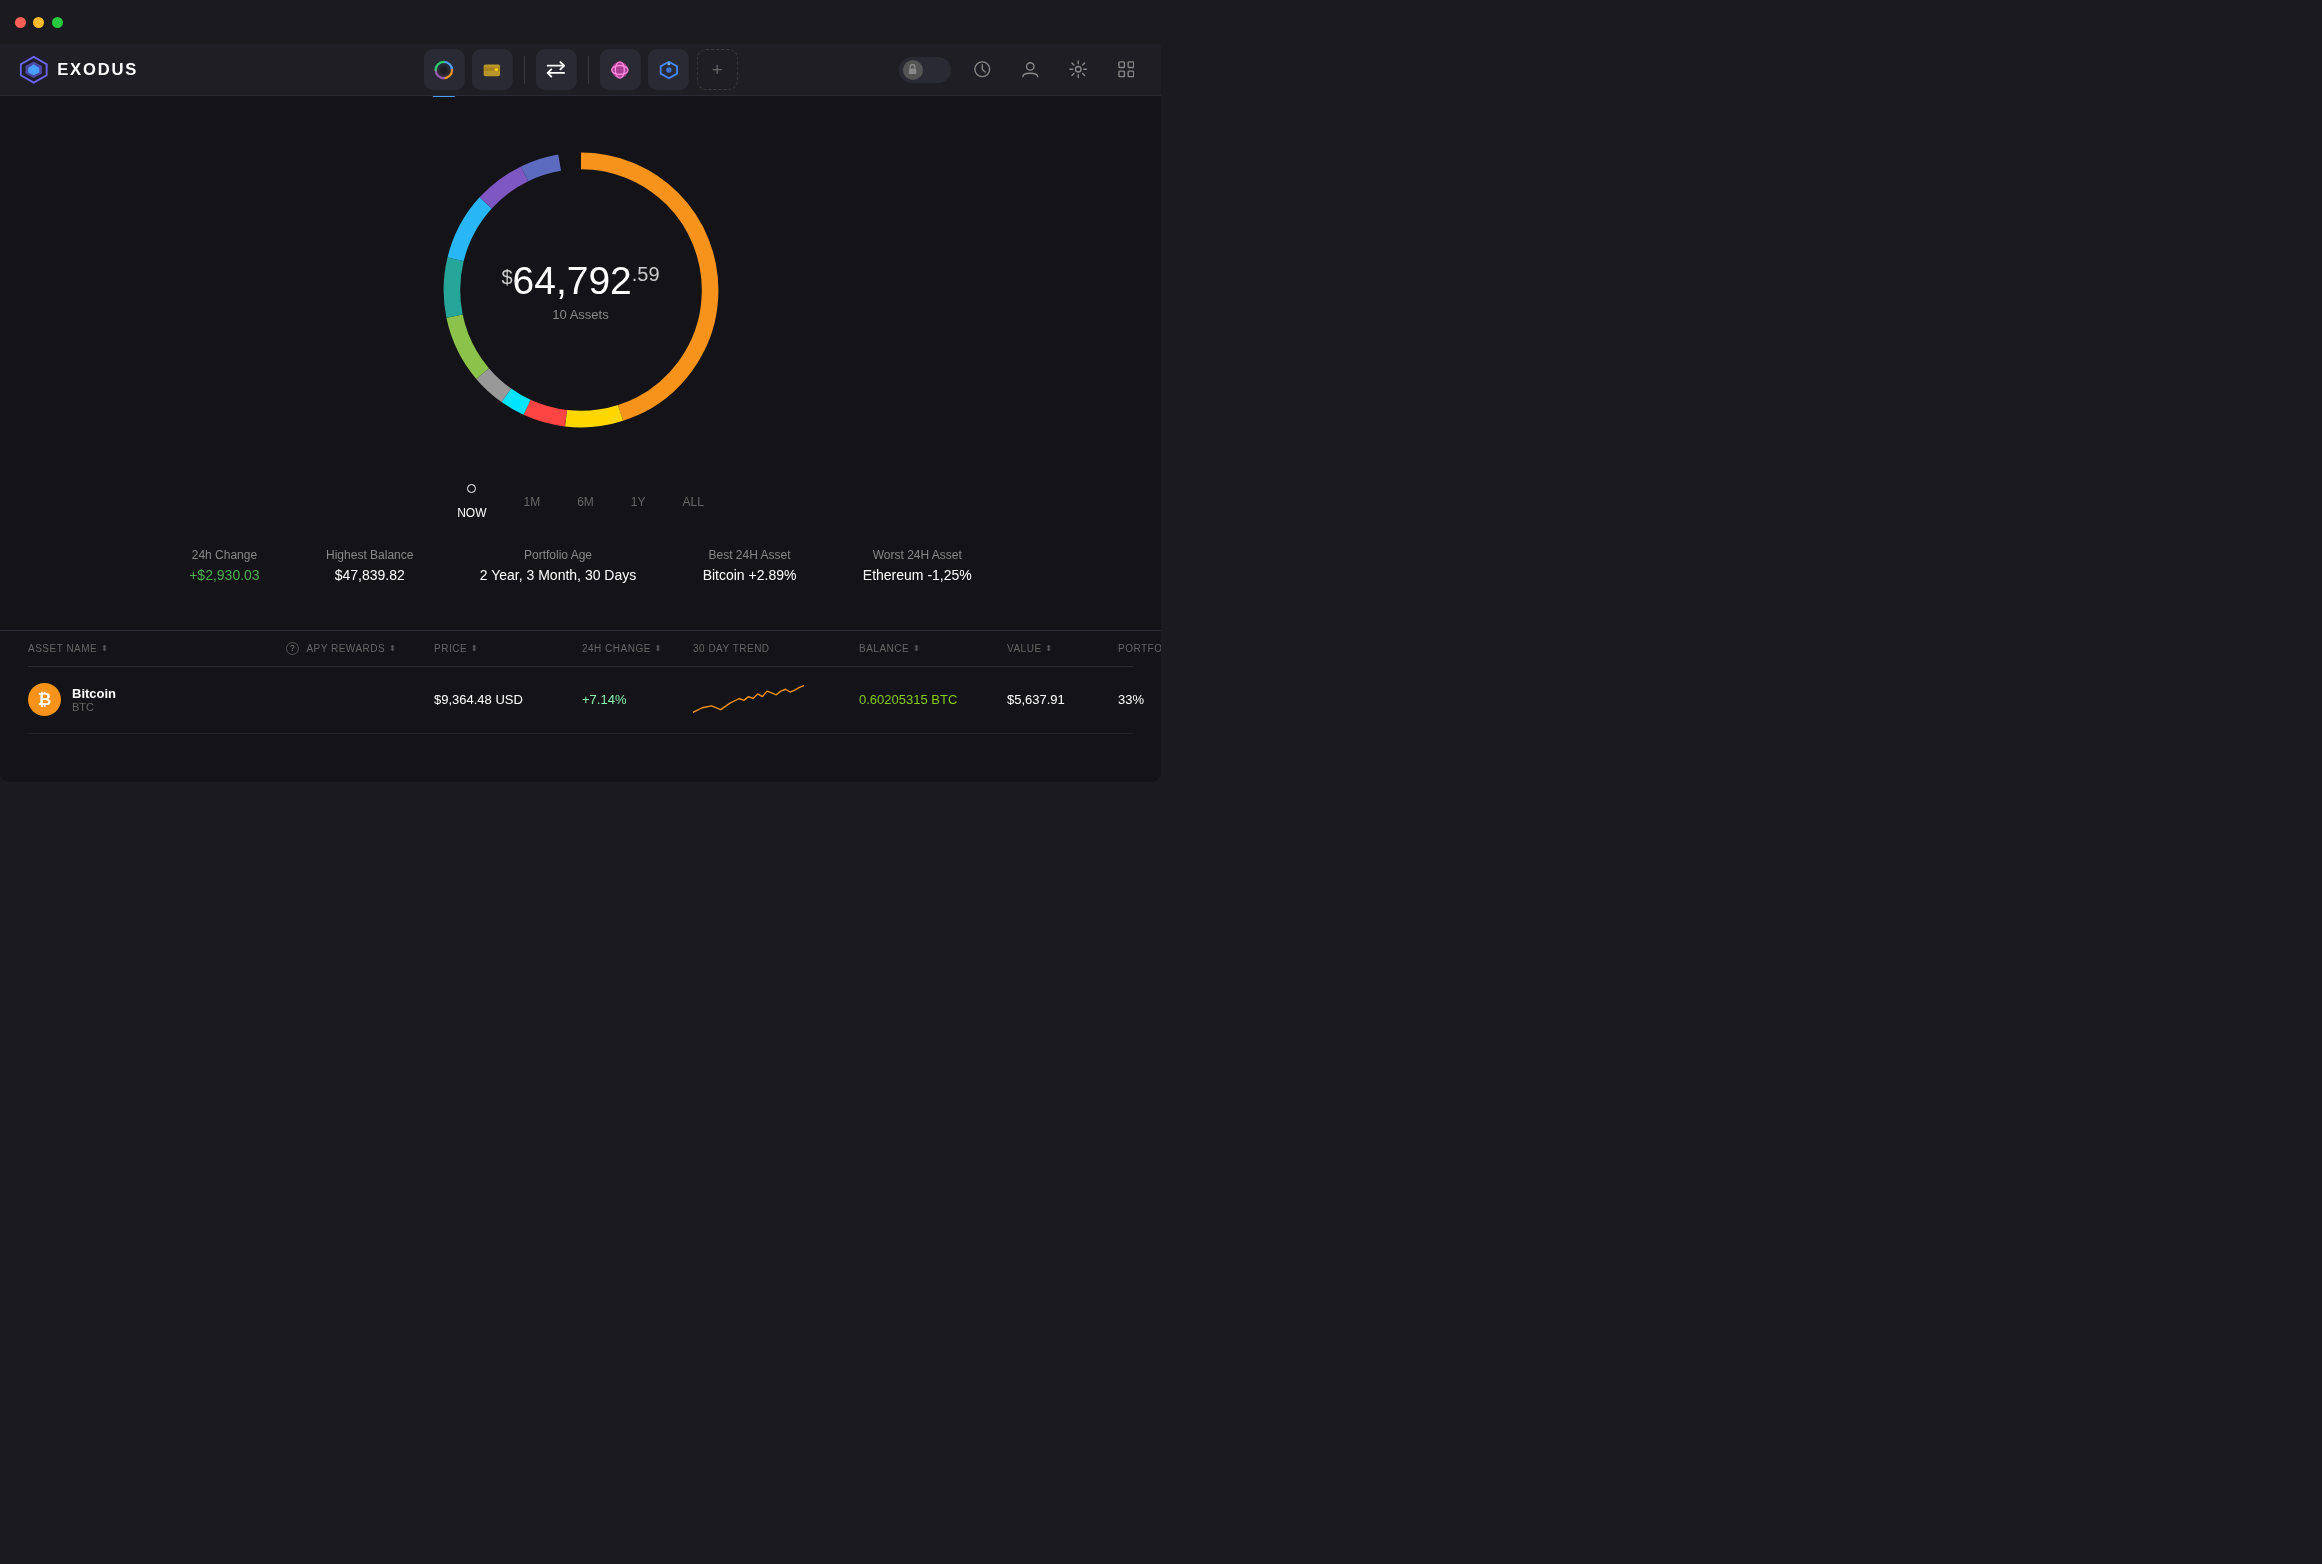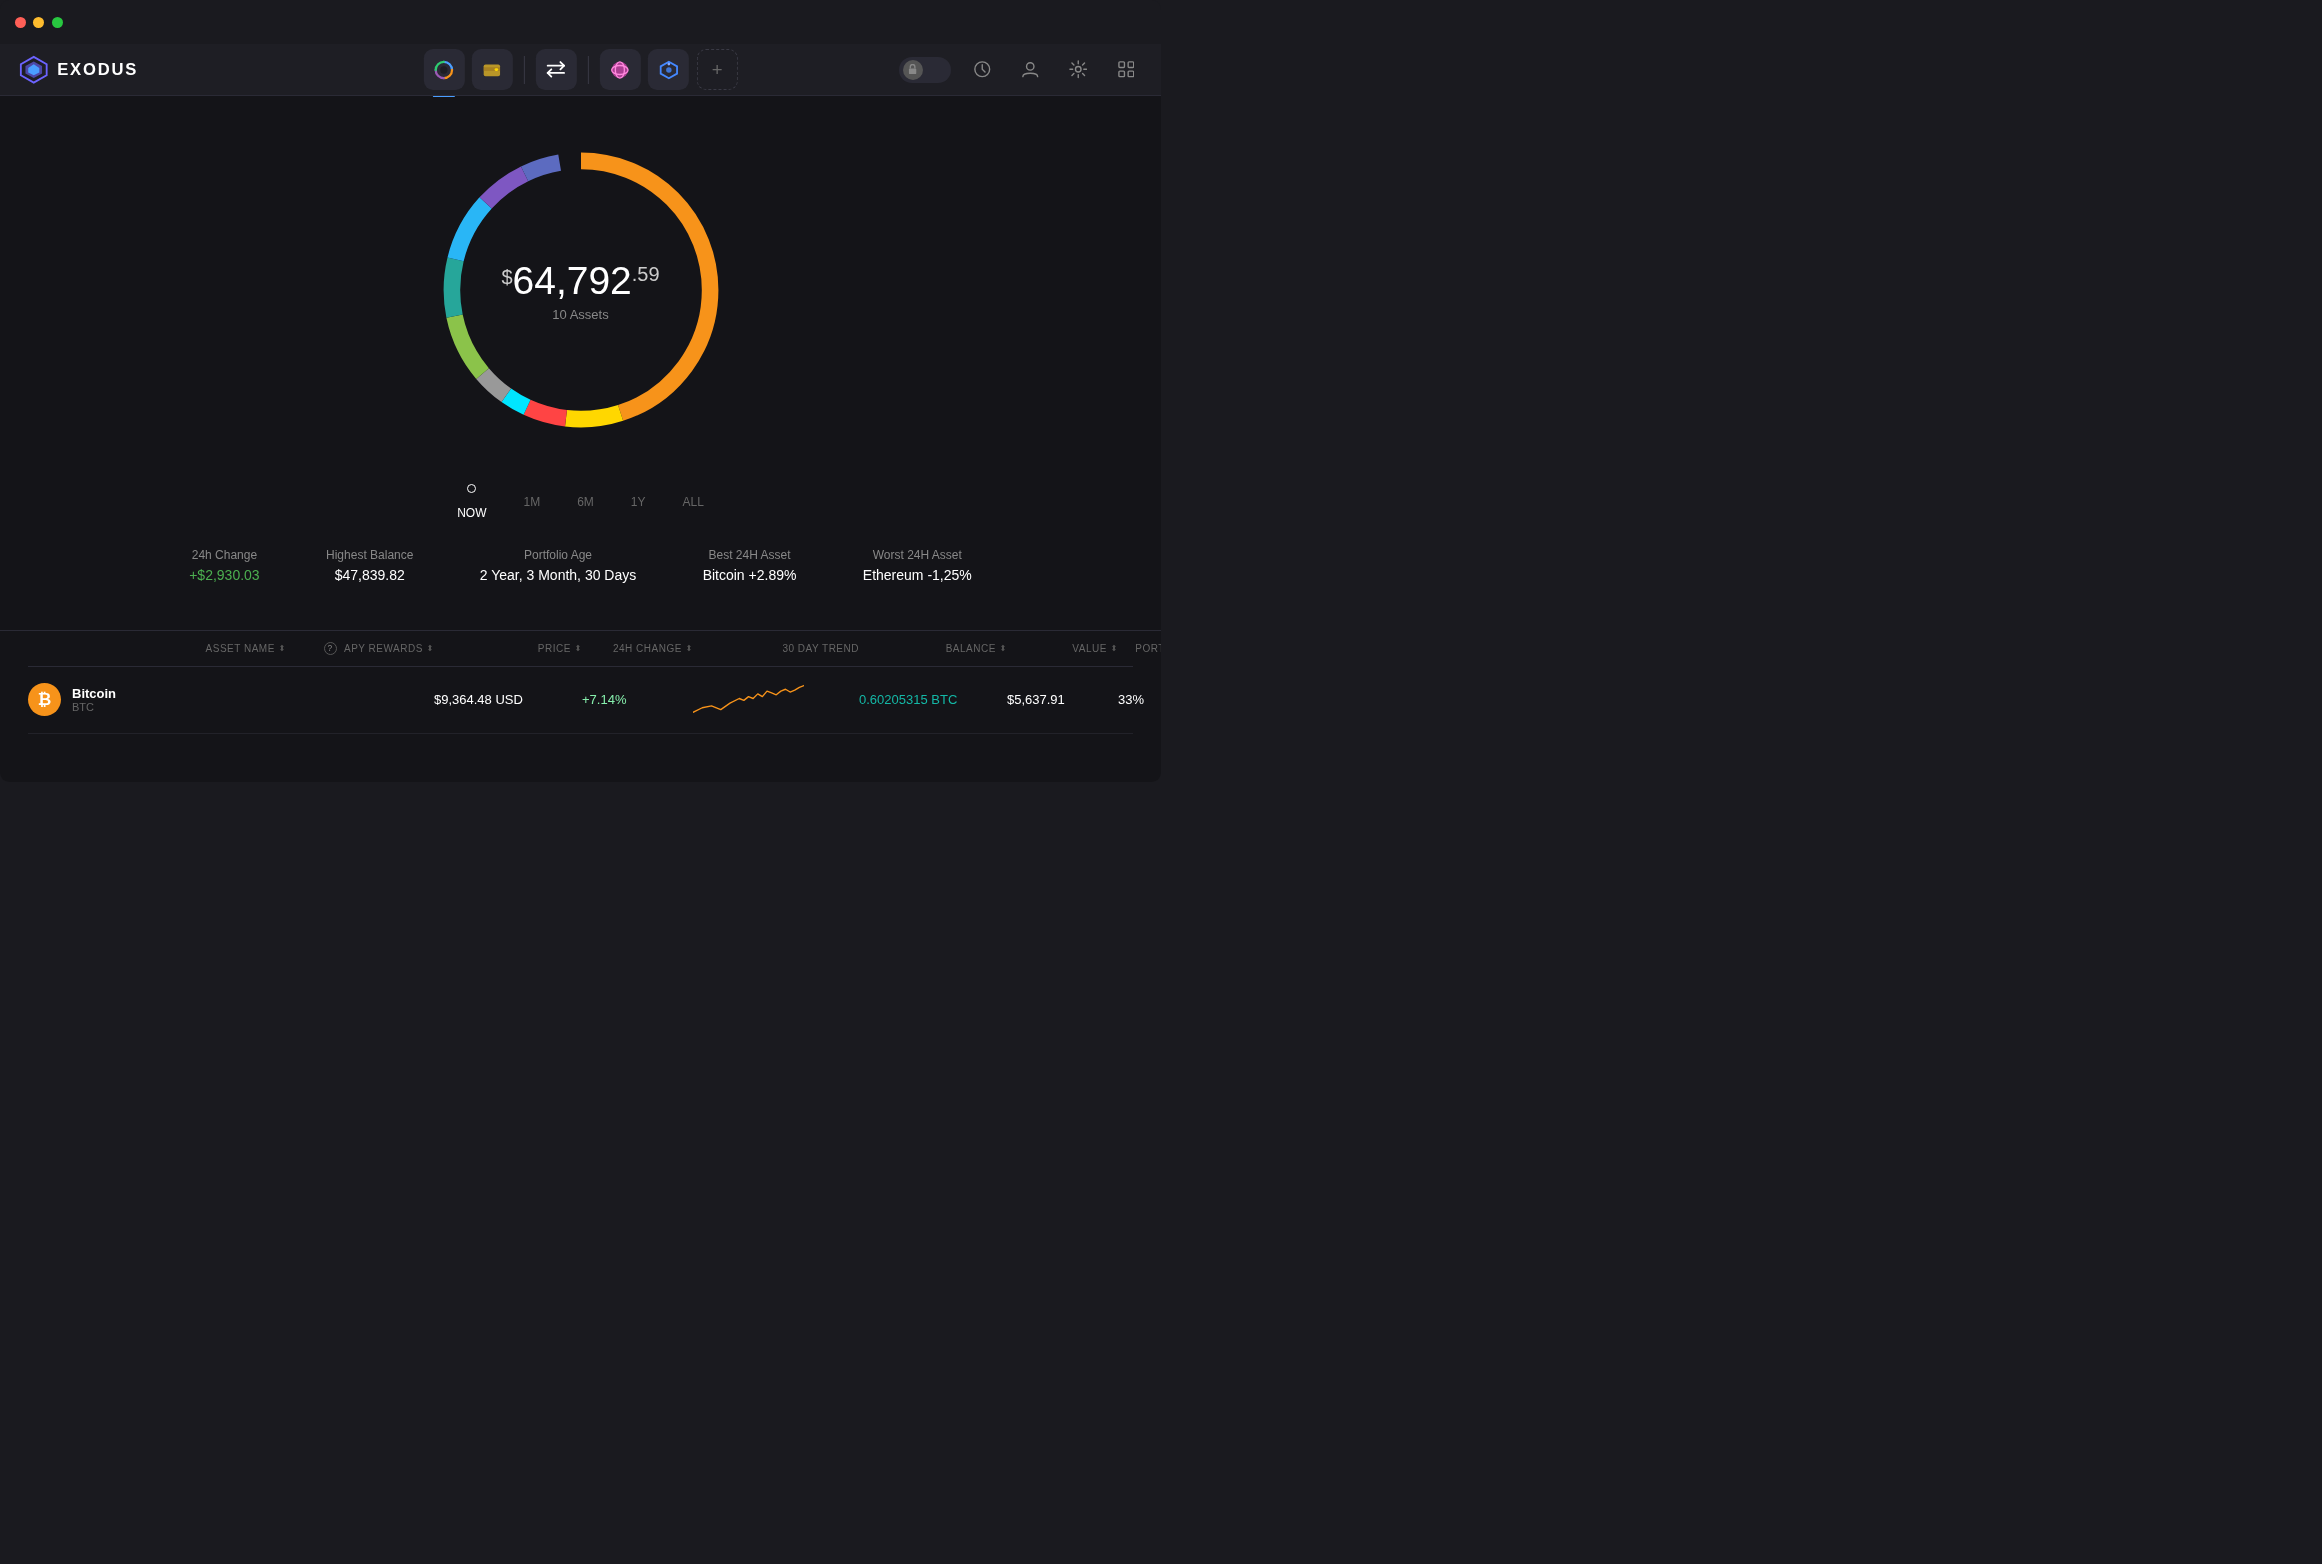--- a/index.html
+++ b/index.html
@@ -340,21 +340,20 @@
       border-bottom: 0.9px solid #2a2a35;
       font-size: 10px;
       color: #666;
       letter-spacing: 0.5px;
       text-transform: uppercase;
     }
     .table-header-cell {
       display: flex;
       align-items: center;
       gap: 3.7px;
-      justify-content: flex-end;
     }
     .sort-icon {
       font-size: 8.3px;
       color: #555;
     }
     .table-row {
       display: grid;
       grid-template-columns: 258px 148px 148px 111px 166px 148px 111px 92px;
       padding: 13px 0;
       border-bottom: 0.9px solid #222229;
@@ -388,21 +387,21 @@
     }
     .asset-name-sub {
       font-size: 11px;
       color: #666;
     }
     .cell-value {
       font-size: 13px;
       color: #fff;
     }
     .cell-positive { color: #86efac; }
-    .cell-orange { color: #14b8a6; }
+    .cell-orange { color: #84cc16; }
     .cell-muted { color: #888; }
 
     
     .donut-svg {
       width: 332px;
       height: 332px;
     }
   </style>
 </head>
 <body>

